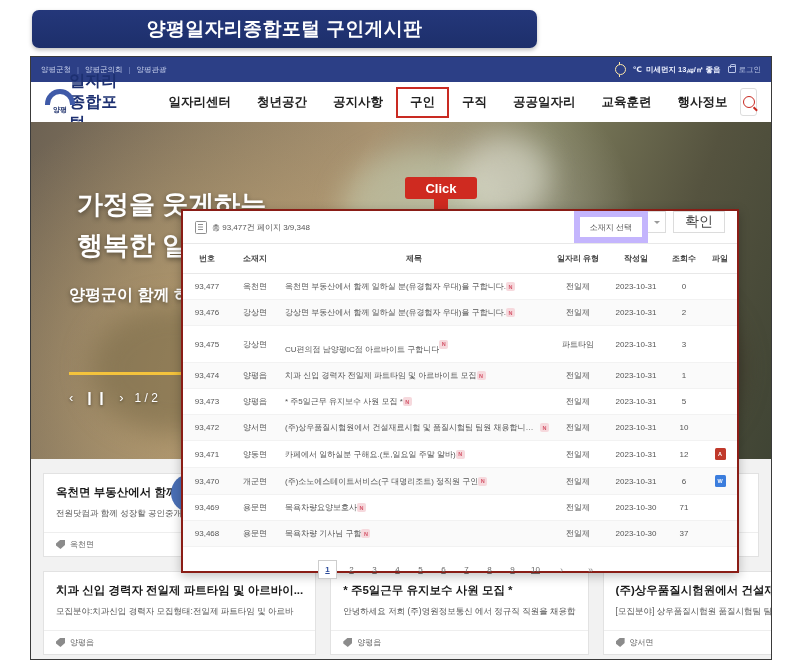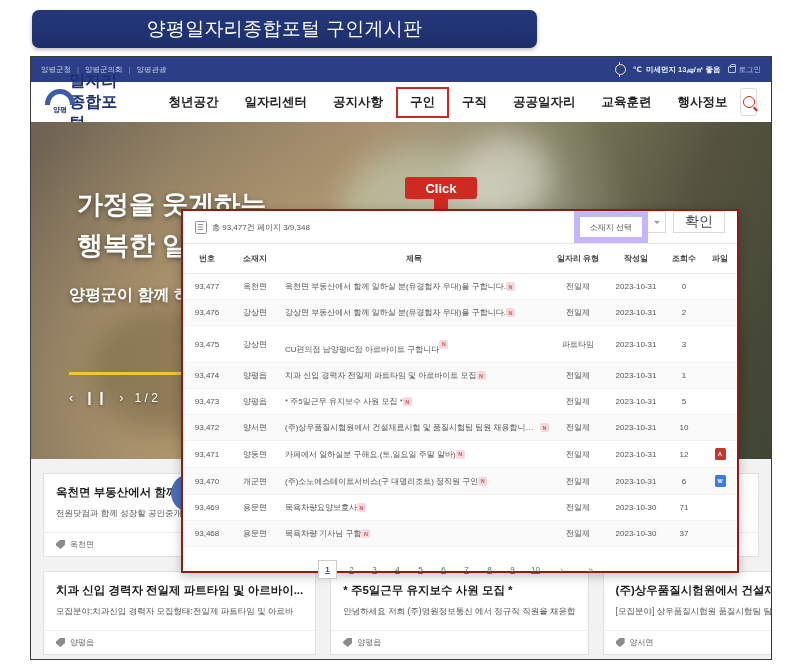--- a/index.html
+++ b/index.html
@@ -11,21 +11,21 @@
 
   
   .title-banner{
     position:absolute;left:32px;top:10px;width:505px;height:38px;
     background:linear-gradient(#24377a,#1d2f6b);
     border-radius:7px;
     box-shadow:0 2px 4px rgba(0,0,0,.25);
     display:flex;align-items:center;justify-content:center;
   }
   .title-banner span{
-    color:#fff;font-size:19px;font-weight:normal;letter-spacing:.3px;
+    color:#fff;font-size:19px;font-weight:bold;letter-spacing:.3px;
   }
 
   
   .page{
     position:absolute;left:30px;top:56px;width:740px;height:602px;
     background:#fff;border:1px solid #3a3a3a;overflow:hidden;
   }
 
   
   .utilbar{
@@ -305,22 +305,22 @@
 
   <div class="nav">
     <div class="logo">
       <span class="logo-mark">
         <span class="arc"></span>
         <span class="base">양평</span>
       </span>
       <span class="logo-text">일자리종합포털</span>
     </div>
     <div class="nav-items">
+      <div class="nav-item">일자리센터</div>
       <div class="nav-item">청년공간</div>
-      <div class="nav-item">일자리센터</div>
       <div class="nav-item">공지사항</div>
       <div class="nav-item highlight">구인</div>
       <div class="nav-item">구직</div>
       <div class="nav-item">공공일자리</div>
       <div class="nav-item">교육훈련</div>
       <div class="nav-item">행사정보</div>
     </div>
     <div class="nav-search">
       <span class="mag"></span>
     </div>

